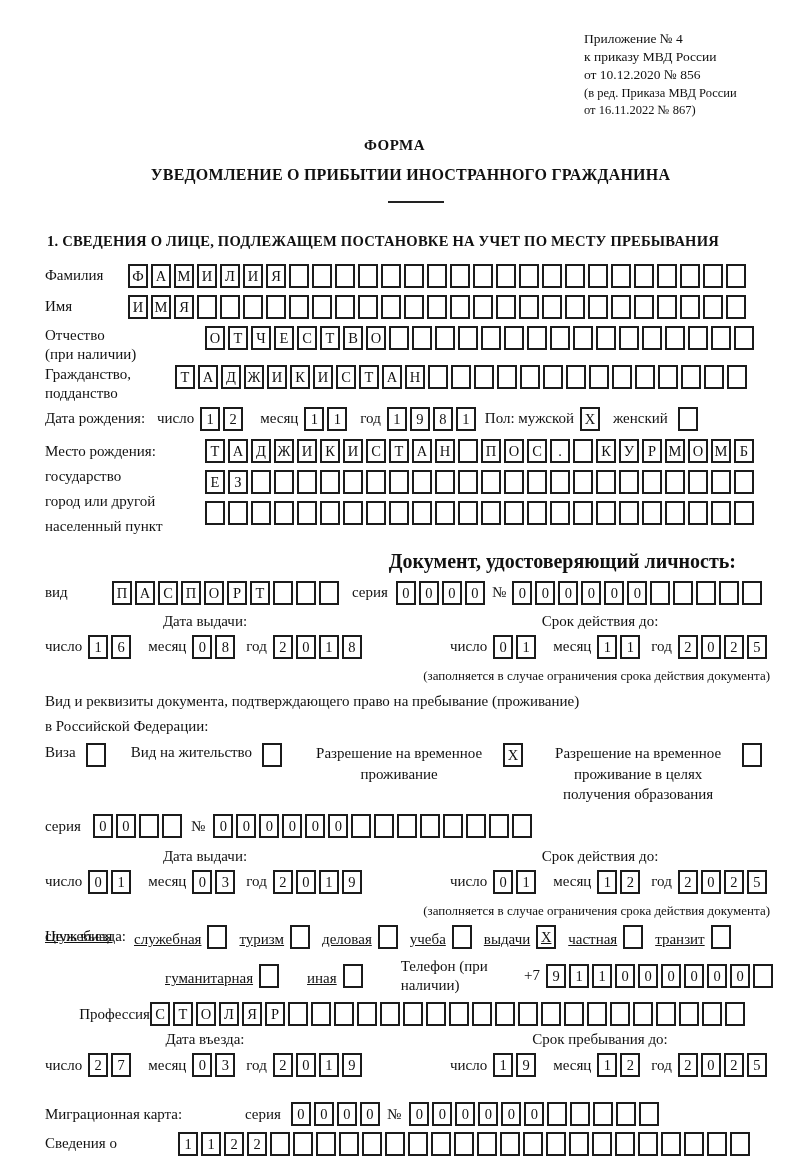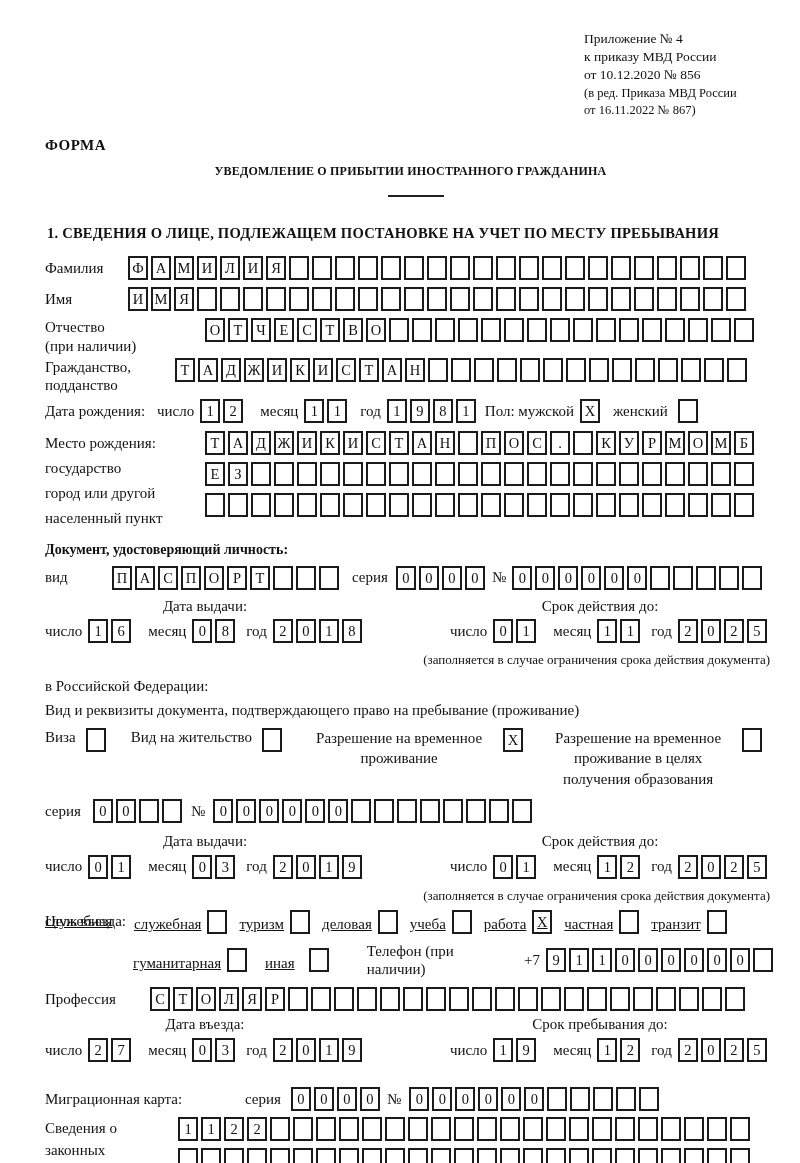--- a/index.html
+++ b/index.html
@@ -4,39 +4,39 @@
 <style>
   html,body{margin:0;padding:0;background:#fff;}
   .page{
     width:800px;height:1163px;box-sizing:border-box;
     padding:30px 24px 10px 45px;
     font-family:"Liberation Serif","DejaVu Serif",serif;
     color:#111;font-size:15px;line-height:1.25;overflow:hidden;position:relative;background:#fff;
   }
   .appendix{margin-left:auto;width:192px;font-size:13.5px;line-height:1.35;}
   .appendix .small{font-size:12.5px;}
-  .forma{text-align:left;font-weight:bold;margin:18px 32px 6px 0;font-size:15px;letter-spacing:.5px;}
-  .title{text-align:center;font-weight:bold;font-size:12px;margin-top:8px;line-height:1.45;letter-spacing:.2px;}
+  .forma{text-align:center;font-weight:bold;margin:18px 32px 6px 0;font-size:15px;letter-spacing:.5px;}
+  .title{text-align:center;font-weight:bold;font-size:16px;margin-top:8px;line-height:1.45;letter-spacing:.2px;}
   .blankline{display:inline-block;width:56px;border-bottom:2px solid #222;height:14px;margin-left:10px;vertical-align:baseline;}
   .sec-heading{font-weight:bold;font-size:14.6px;margin:22px 0 14px 2px;letter-spacing:.2px;}
   .row{display:flex;align-items:center;margin-bottom:7px;}
   .row.start{align-items:flex-start;}
   .lab{flex:0 0 auto;}
   .cell{
     display:inline-block;width:20px;height:24px;box-sizing:border-box;
     border:2px solid #1b1b1b;margin-right:3px;text-align:center;
     font-size:14.5px;line-height:20px;background:#fff;flex:0 0 auto;
   }
   .boxes{display:inline-flex;flex-wrap:nowrap;}
-  .w83{width:83px;} .w160{width:160px;} .w130{width:130px;} .w105{width:105px;} .w67{width:67px;} .w133{width:133px;}
+  .w83{width:83px;} .w160{width:160px;} .w130{width:130px;} .w105{width:105px;text-align:right;} .w67{width:67px;} .w133{width:133px;}
   .gap6{margin-left:6px;} .gap10{margin-left:10px;}
   .dgroup{display:flex;align-items:center;}
   .dgroup .dl{margin-right:6px;}
   .dgroup + .dgroup{margin-left:14px;}
-  .doc-heading{font-weight:bold;text-align:left;margin:10px 40px 7px 0;font-size:14px;}
+  .doc-heading{font-weight:bold;text-align:right;margin:10px 40px 7px 0;font-size:20px;}
   .datepair{display:flex;}
   .datecol-l{flex:0 0 405px;}
   .datecol-r{flex:1 1 auto;}
   .datehead{text-align:center;width:320px;margin-bottom:4px;}
   .datehead-r{text-align:center;width:300px;margin-bottom:4px;}
   .note{font-size:13px;text-align:right;margin:2px 6px 8px 0;}
   .intro{margin:6px 0 2px 0;}
   .permits{display:flex;align-items:flex-start;margin:8px 0 10px 0;}
   .permit{display:flex;align-items:flex-start;}
   .permit .plab{margin-right:10px;}
@@ -424,22 +424,22 @@
               <span class="cell">0</span>
               <span class="cell">2</span>
               <span class="cell">5</span>
             </span>
           </span>
       </div>
     </div>
   </div>
   <div class="note">(заполняется в случае ограничения срока действия документа)</div>
 
+  <div class="intro">Вид и реквизиты документа, подтверждающего право на пребывание (проживание)</div>
   <div class="intro" style="margin-bottom:6px;">в Российской Федерации:</div>
-  <div class="intro">Вид и реквизиты документа, подтверждающего право на пребывание (проживание)</div>
 
   <div class="permits">
     <span class="permit">
       <span class="plab">Виза</span>
       <span class="boxes">
           <span class="cell"></span>
         </span>
     </span>
     <span class="permit" style="margin-left:22px;">
       <span class="plab">Вид на жительство</span>
@@ -578,47 +578,47 @@
           <span class="cell"></span>
         </span>
     </span>
     <span class="pitem">
       <span class="pl">учеба</span>
       <span class="boxes">
           <span class="cell"></span>
         </span>
     </span>
     <span class="pitem">
-      <span class="pl">работа</span>
+      <span class="pl">выдачи</span>
       <span class="boxes">
           <span class="cell">X</span>
         </span>
     </span>
     <span class="pitem">
       <span class="pl">частная</span>
       <span class="boxes">
           <span class="cell"></span>
         </span>
     </span>
     <span class="pitem">
       <span class="pl">транзит</span>
       <span class="boxes">
           <span class="cell"></span>
         </span>
     </span>
   </div>
 
   <div class="purpose-row">
-    <span class="pitem" style="margin-left:88px;">
+    <span class="pitem" style="margin-left:120px;">
       <span class="pl">гуманитарная</span>
       <span class="boxes">
           <span class="cell"></span>
         </span>
     </span>
-    <span class="pitem" style="margin-left:6px;gap:8px;">
+    <span class="pitem" style="margin-left:16px;">
       <span class="pl">иная</span>
       <span class="boxes">
           <span class="cell"></span>
         </span>
     </span>
     <span style="margin-left:26px;">Телефон (при наличии)</span>
     <span style="margin:0 6px 0 22px;">+7</span>
     <span class="boxes">
         <span class="cell">9</span>
         <span class="cell">1</span>

